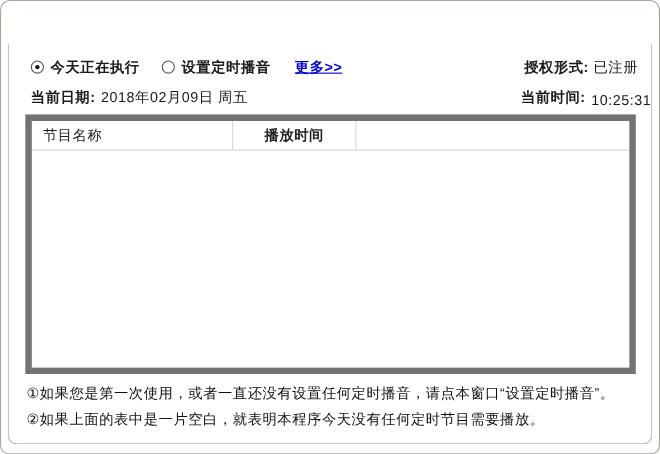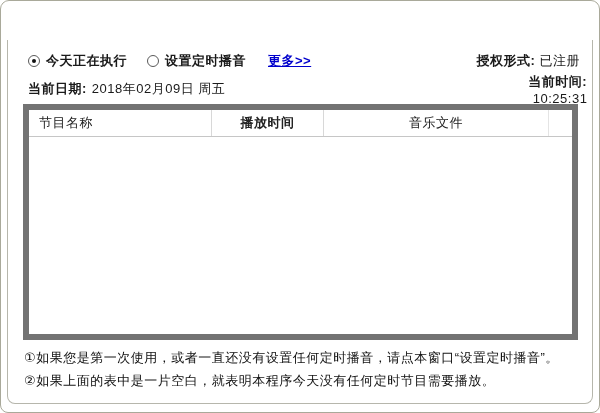--- a/index.html
+++ b/index.html
@@ -72,21 +72,21 @@
     text-decoration:underline; letter-spacing:0.5px; cursor:pointer;
   }
   .license { margin-left:auto; letter-spacing:0.5px; }
   .license .lbl { font-weight:bold; }
 
   .status-row {
     position:absolute; left:20px; right:0; top:40px; height:18px;
     display:flex; align-items:center; white-space:nowrap; letter-spacing:0.5px;
   }
   .status-row .lbl { font-weight:bold; margin-right:5px; }
-  .time-group { margin-left:auto; display:flex; align-items:center;flex-direction:column; }
+  .time-group { margin-left:auto; display:flex; align-items:flex-end; }
 
   
   .table {
     position:absolute; left:15px; top:64px; width:555px; height:236px;
     border:6px solid #737373; background:#fff;
     display:flex; flex-direction:column;
   }
   .thead {
     display:flex; height:27px; flex:none;
     border-bottom:1px solid #c6c6c6; background:#fff;
@@ -135,21 +135,20 @@
       <span class="time-group">
         <span class="lbl">当前时间:</span>
         <span>10:25:31</span>
       </span>
     </div>
 
     <div class="table">
       <div class="thead">
         <div class="th col1">节目名称</div>
         <div class="th col2">播放时间</div>
-        <div class="th col3">音乐文件</div>
         <div class="th col4"></div>
       </div>
       <div class="tbody"></div>
     </div>
 
     <div class="footnotes">
       <div>①如果您是第一次使用，或者一直还没有设置任何定时播音，请点本窗口“设置定时播音”。</div>
       <div>②如果上面的表中是一片空白，就表明本程序今天没有任何定时节目需要播放。</div>
     </div>
 

